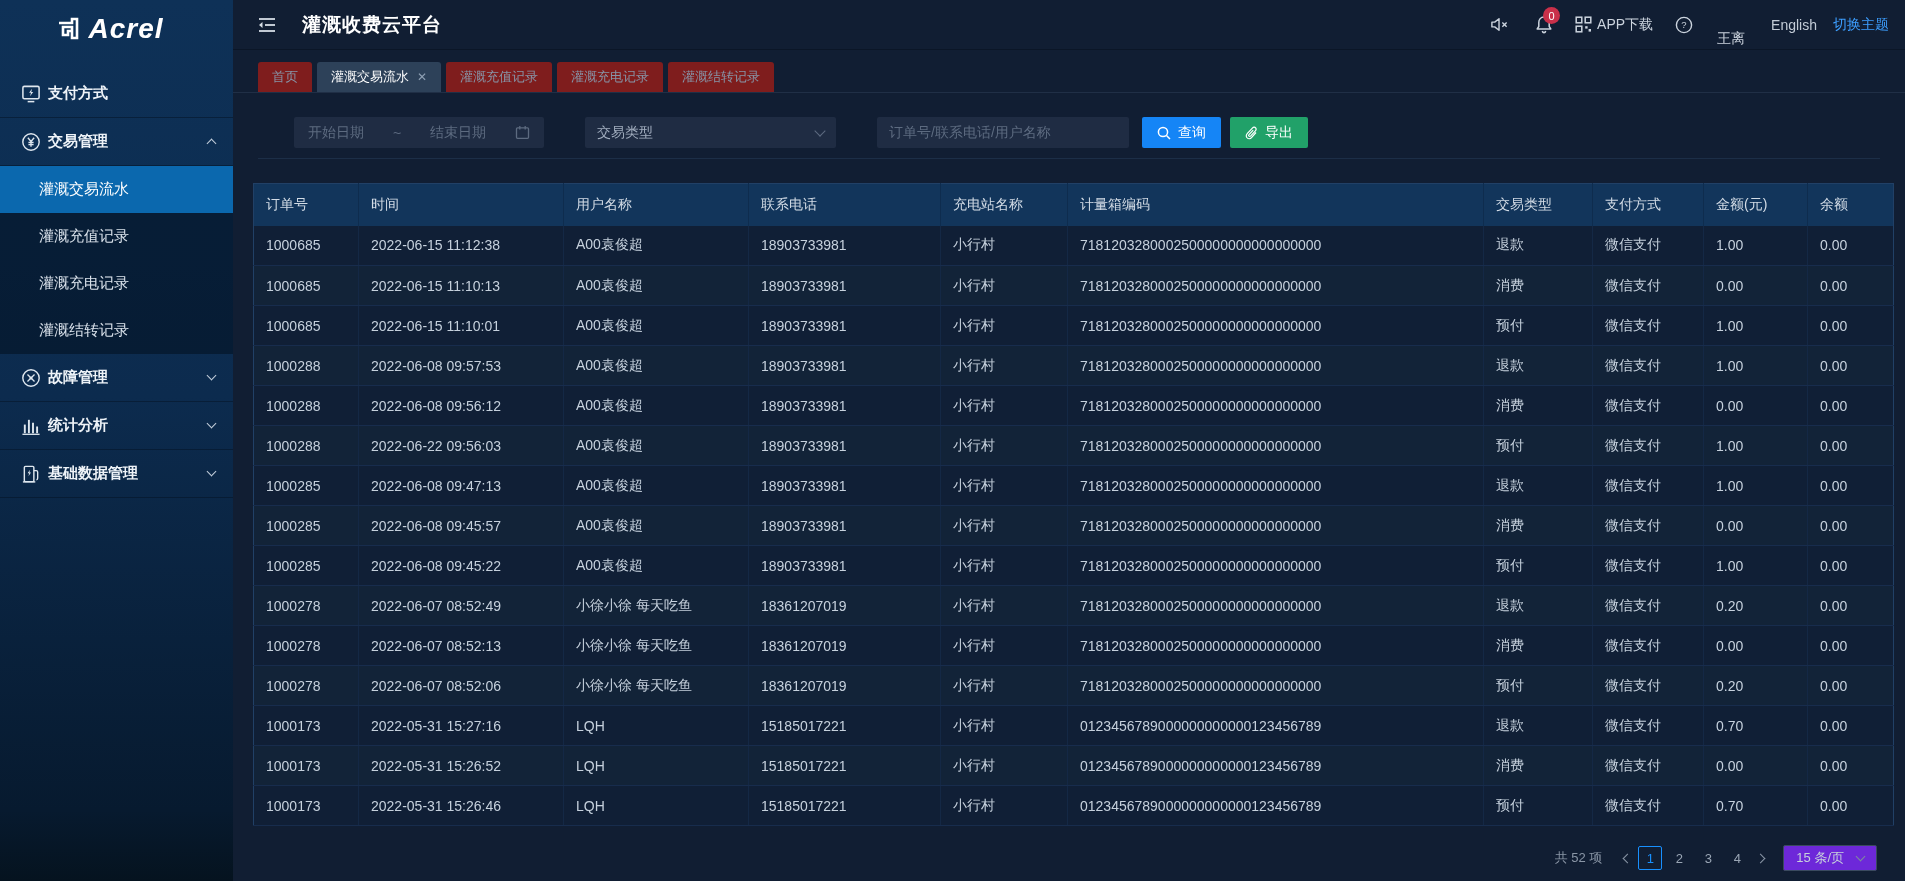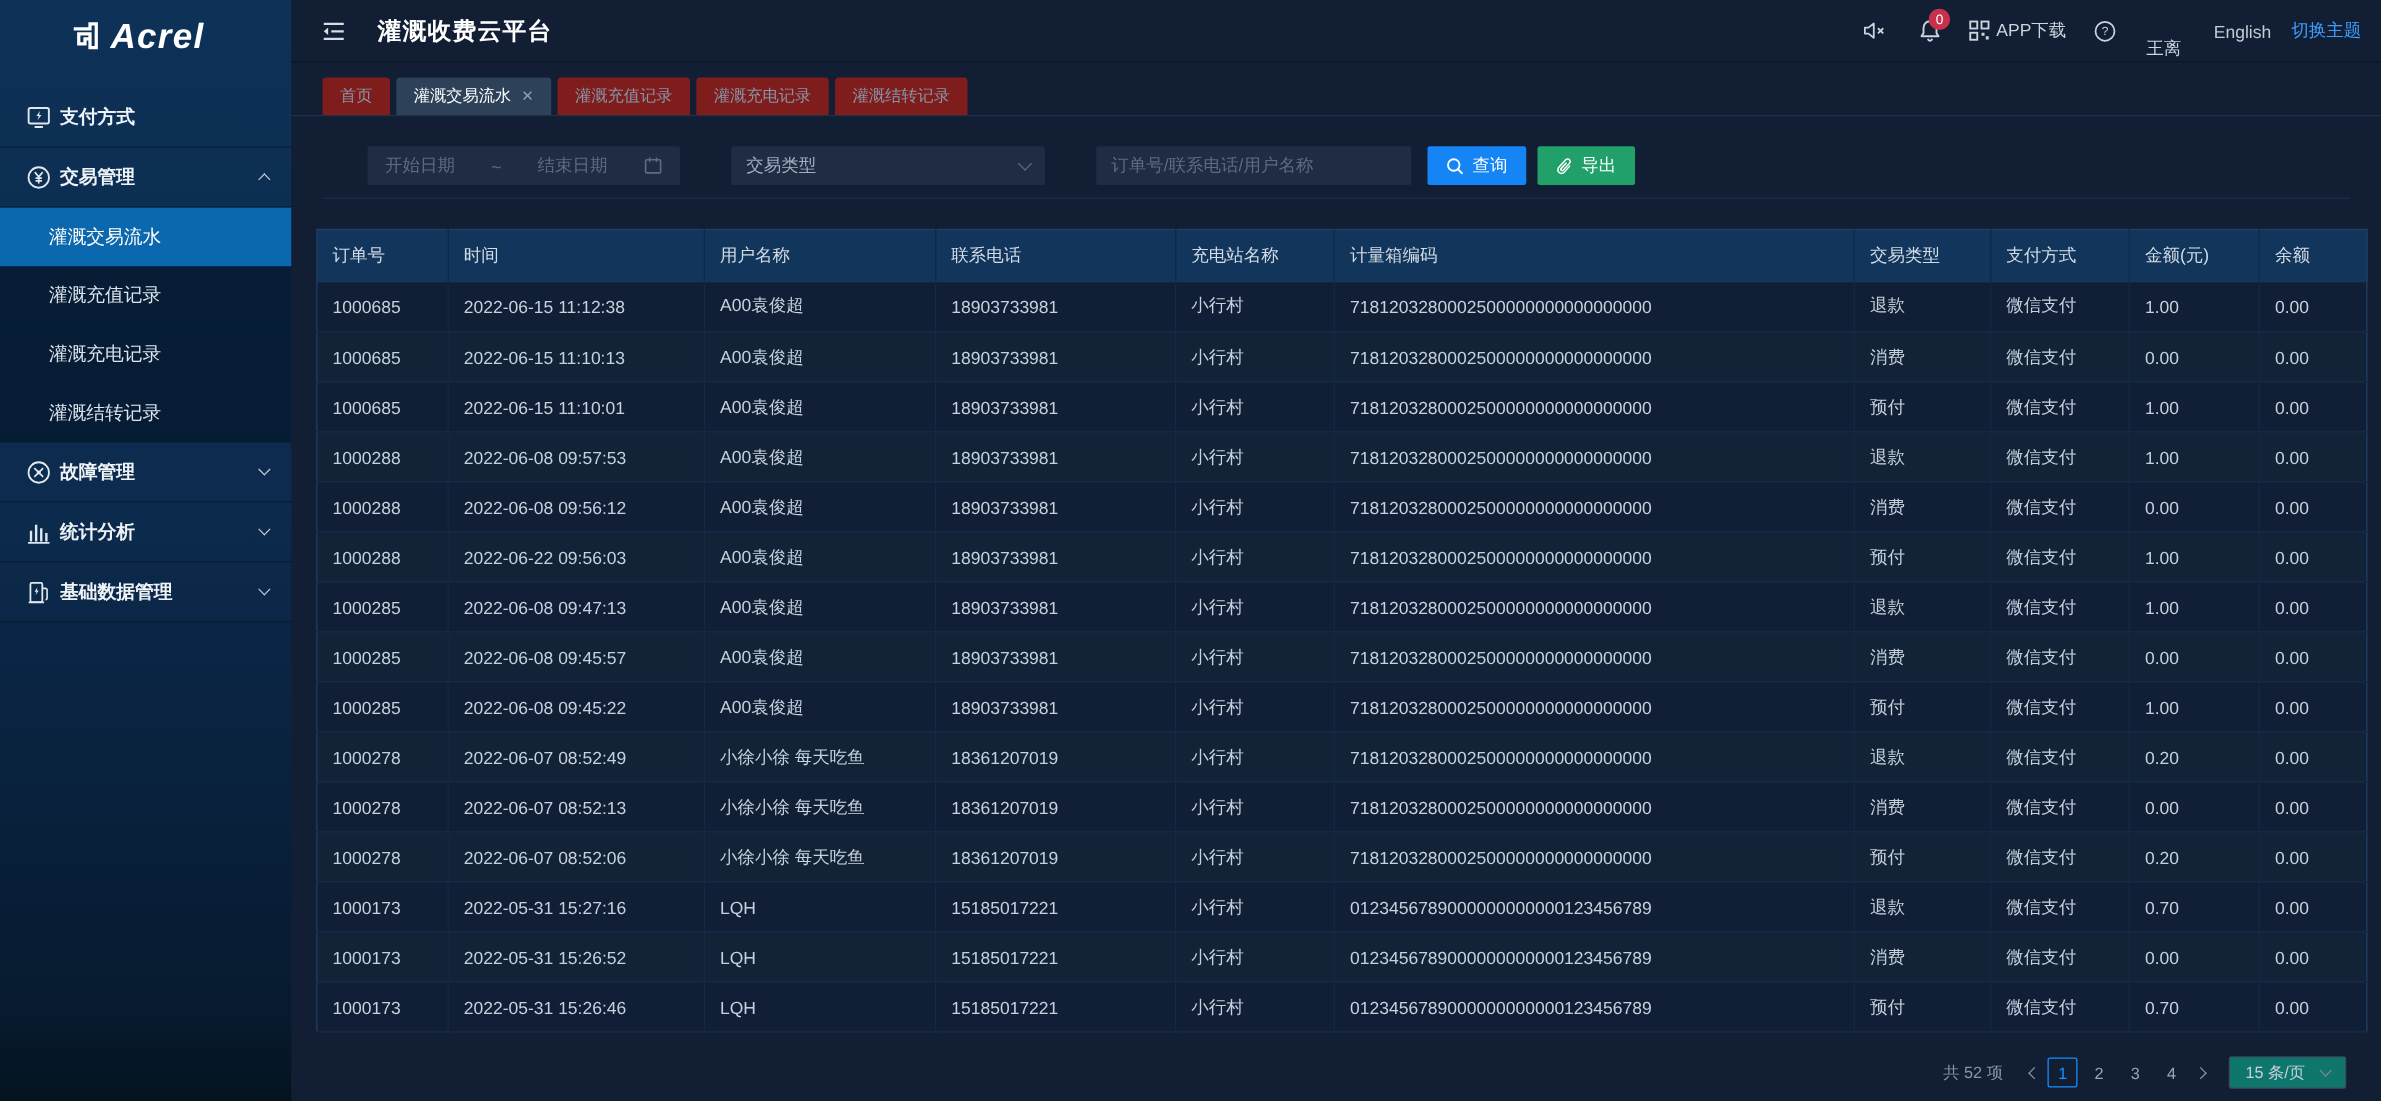--- a/index.html
+++ b/index.html
@@ -68,21 +68,21 @@
   
   .pagination { display:flex; align-items:center; justify-content:flex-end; padding:19px 28px 0 0; color:#8a96a6; font-size:13px; }
   .pg-total { margin-right:14px; }
   .pg-arrow { width:22px; height:24px; display:flex; align-items:center; justify-content:center; cursor:pointer; }
   .pg-chev { width:7px; height:7px; border-right:1.4px solid #8a96a6; border-bottom:1.4px solid #8a96a6; display:inline-block; }
   .pg-chev.left { transform:rotate(135deg); }
   .pg-chev.right { transform:rotate(-45deg); }
   .pg-num { min-width:24px; height:24px; display:flex; align-items:center; justify-content:center; border-radius:2px; cursor:pointer; color:#9aa6b5; }
   .pg-num.active { border:1px solid #1890ff; color:#1890ff; }
   #pgnums { display:flex; gap:5px; }
-  .pg-size { height:26px; border:1px solid #3a4a5f; background:#0f766e; border-radius:2px; display:flex; align-items:center; padding:0 12px; gap:13px; color:#c6d0db; margin-left:12px; cursor:pointer; }
+  .pg-size { height:26px; border:1px solid #3a4a5f; background:#6d28d9; border-radius:2px; display:flex; align-items:center; padding:0 12px; gap:13px; color:#c6d0db; margin-left:12px; cursor:pointer; }
   .pg-size .chev2 { width:7px; height:7px; border-right:1.4px solid #7e8b9c; border-bottom:1.4px solid #7e8b9c; transform:rotate(45deg); margin-top:-3px; }
 </style>
 </head>
 <body>
 
 <div class="app">
   <aside class="sidebar">
     <div class="logo">
       <svg width="26" height="26" viewBox="0 0 26 26">
           <path d="M4 7 L17 7 L17 3 L22 3 L22 22 L17 22 L17 11 L8 11 L8 19 L13 19 L13 15 L17 15" stroke="#fff" stroke-width="2.6" fill="none"></path>

